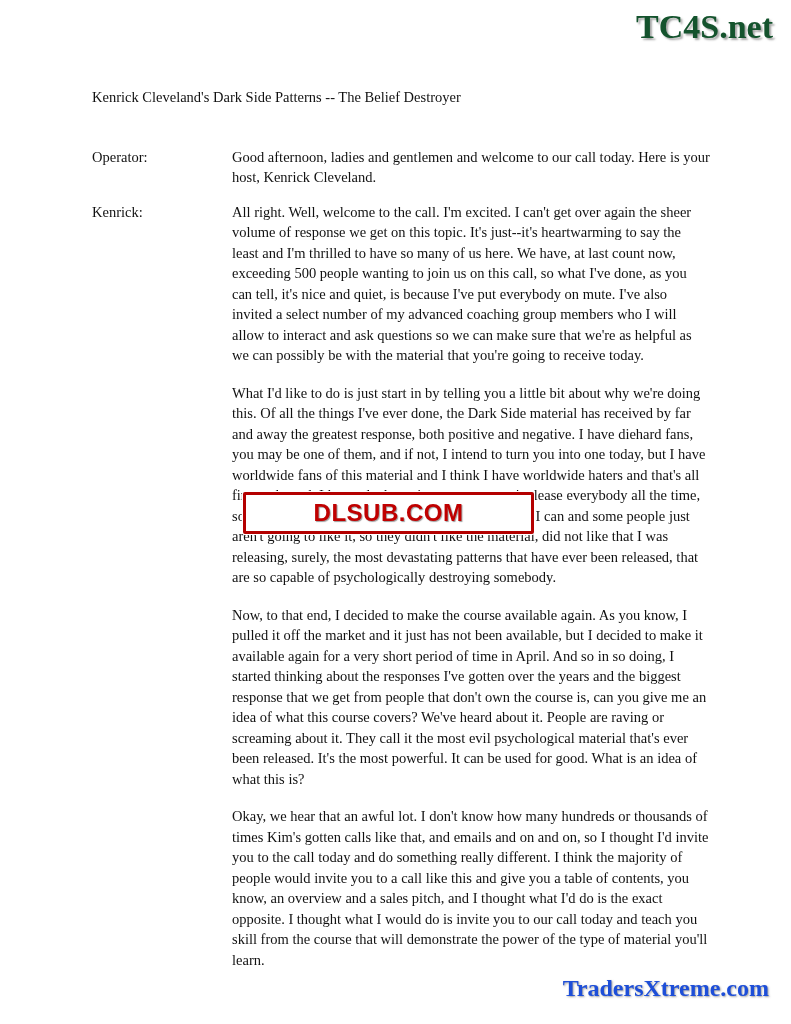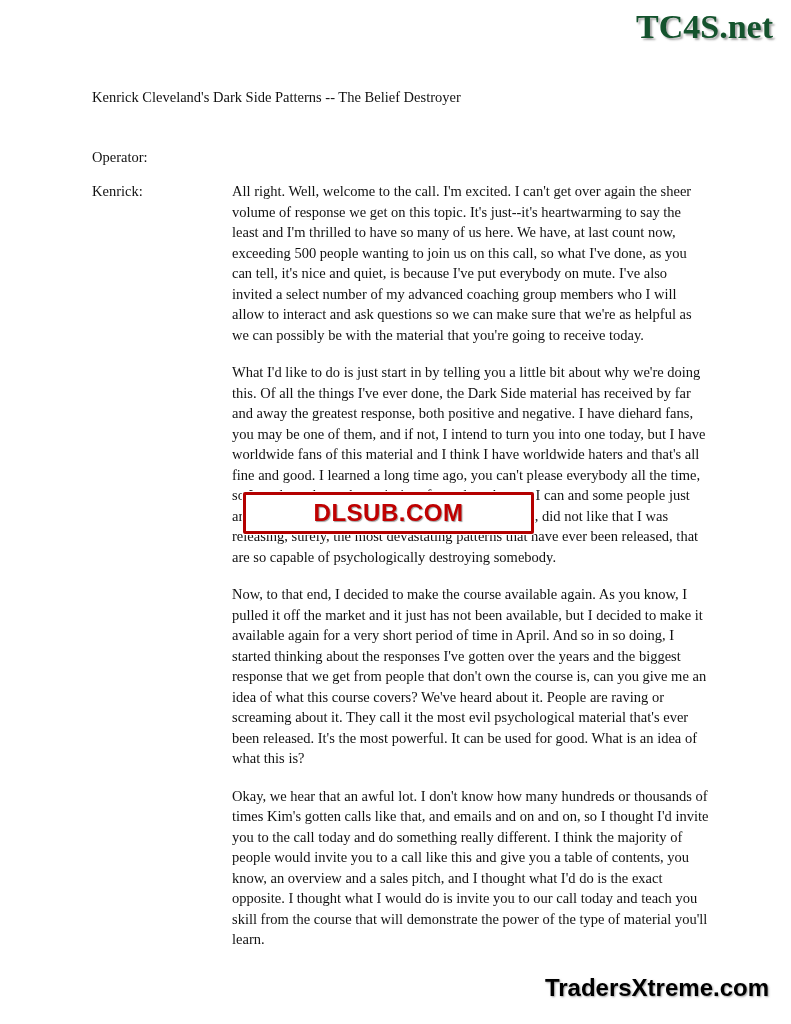--- a/index.html
+++ b/index.html
@@ -97,41 +97,44 @@
     letter-spacing: 0.5px;
     text-shadow: 1px 1px 1px rgba(90,90,90,0.6);
     white-space: nowrap;
   }
 
   
   .traders {
     position: absolute;
     right: 22px;
     bottom: 22px;
-    font-family: Liberation Sans, sans-serif;
+    font-family: Liberation Serif, serif;
     font-weight: bold;
     font-size: 24px;
-    color: #000000;
+    color: #1d4ed8;
     text-shadow: 1px 1px 2px rgba(120,120,120,0.7);
     white-space: nowrap;
   }
 </style>
 </head>
 <body>
 
 <div class="page">
 
   <div class="tc4s">TC4S.net</div>
 
   <div class="doc">
 
     <div class="doc-title">Kenrick Cleveland's Dark Side Patterns -- The Belief Destroyer</div>
 
     <div class="block">
       <div class="speaker">Operator:</div>
+      <div class="speech">
+        <p>Good afternoon, ladies and gentlemen and welcome to our call today.  Here is your host, Kenrick Cleveland.</p>
+      </div>
     </div>
 
     <div class="block">
       <div class="speaker">Kenrick:</div>
       <div class="speech">
         <p>All right.  Well, welcome to the call.  I'm excited.  I can't get over again the sheer volume of response we get on this topic.  It's just--it's heartwarming to say the least and I'm thrilled to have so many of us here.  We have, at last count now, exceeding 500 people wanting to join us on this call, so what I've done, as you can tell, it's nice and quiet, is because I've put everybody on mute.  I've also invited a select number of my advanced coaching group members who I will allow to interact and ask questions so we can make sure that we're as helpful as we can possibly be with the material that you're going to receive today.</p>
         <p>What I'd like to do is just start in by telling you a little bit about why we're doing this.  Of all the things I've ever done, the Dark Side material has received by far and away the greatest response, both positive and negative.  I have diehard fans, you may be one of them, and if not, I intend to turn you into one today, but I have worldwide fans of this material and I think I have worldwide haters and that's all fine and good.  I learned a long time ago, you can't please everybody all the time, so I work to please the majority of people as best as I can and some people just aren't going to like it, so they didn't like the material, did not like that I was releasing, surely, the most devastating patterns that have ever been released, that are so capable of psychologically destroying somebody.</p>
         <p>Now, to that end, I decided to make the course available again.  As you know, I pulled it off the market and it just has not been available, but I decided to make it available again for a very short period of time in April.  And so in so doing, I started thinking about the responses I've gotten over the years and the biggest response that we get from people that don't own the course is, can you give me an idea of what this course covers?  We've heard about it.  People are raving or screaming about it.  They call it the most evil psychological material that's ever been released.  It's the most powerful.  It can be used for good.  What is an idea of what this is?</p>
         <p>Okay, we hear that an awful lot.  I don't know how many hundreds or thousands of times Kim's gotten calls like that, and emails and on and on, so I thought I'd invite you to the call today and do something really different.  I think the majority of people would invite you to a call like this and give you a table of contents, you know, an overview and a sales pitch, and I thought what I'd do is the exact opposite.  I thought what I would do is invite you to our call today and teach you skill from the course that will demonstrate the power of the type of material you'll learn.</p>
       </div>

